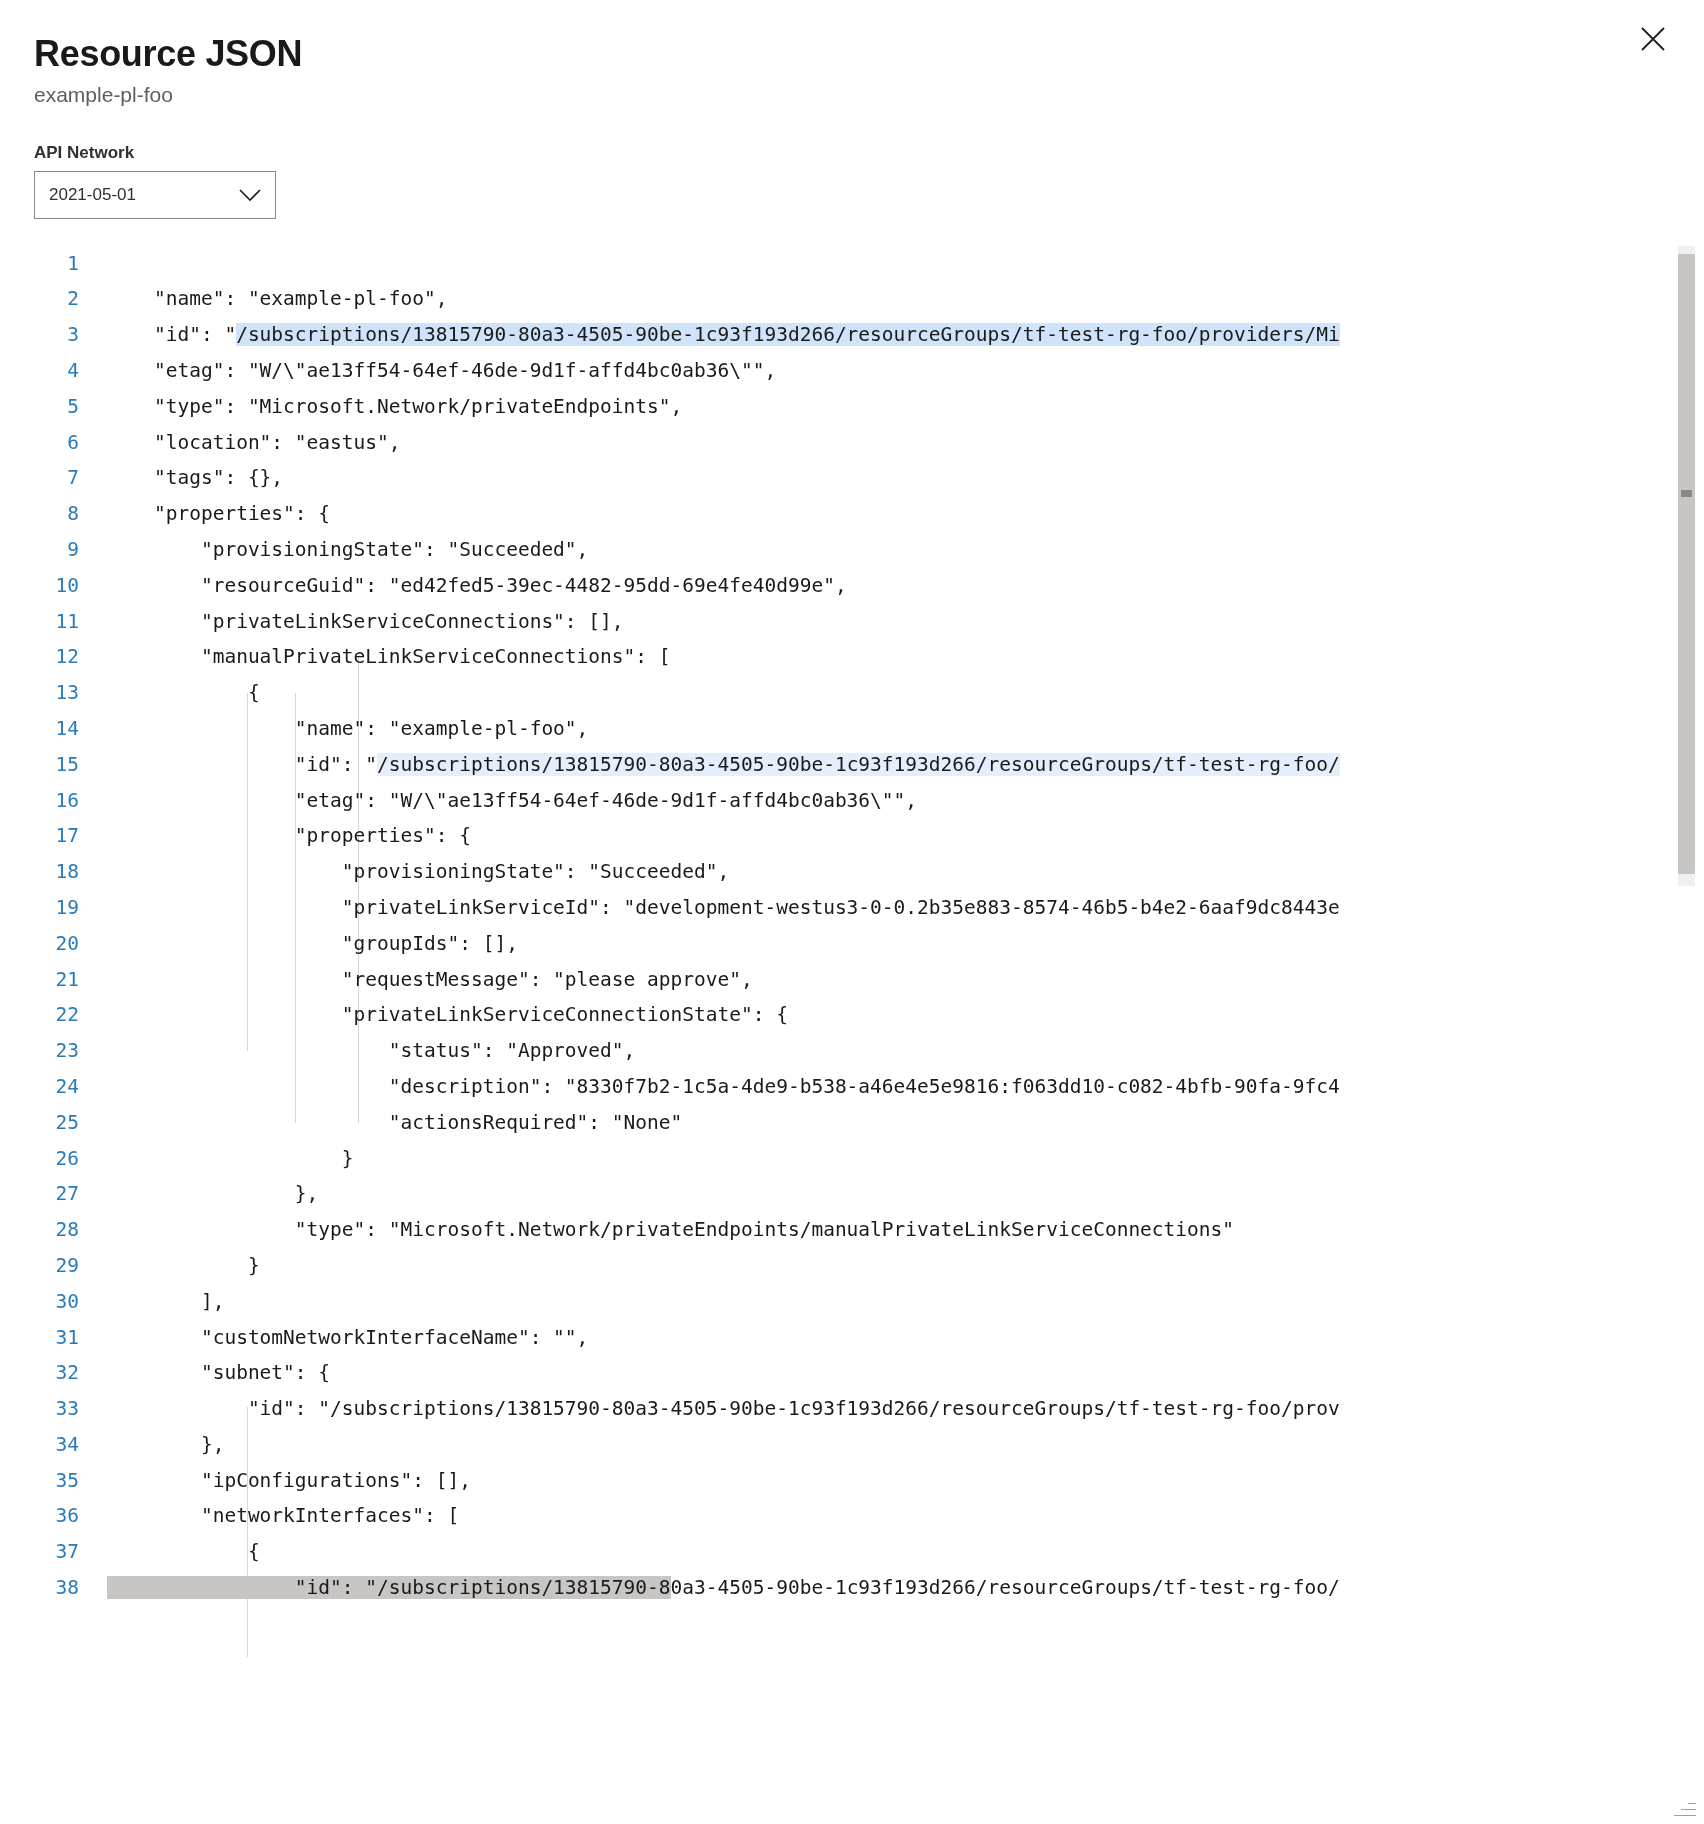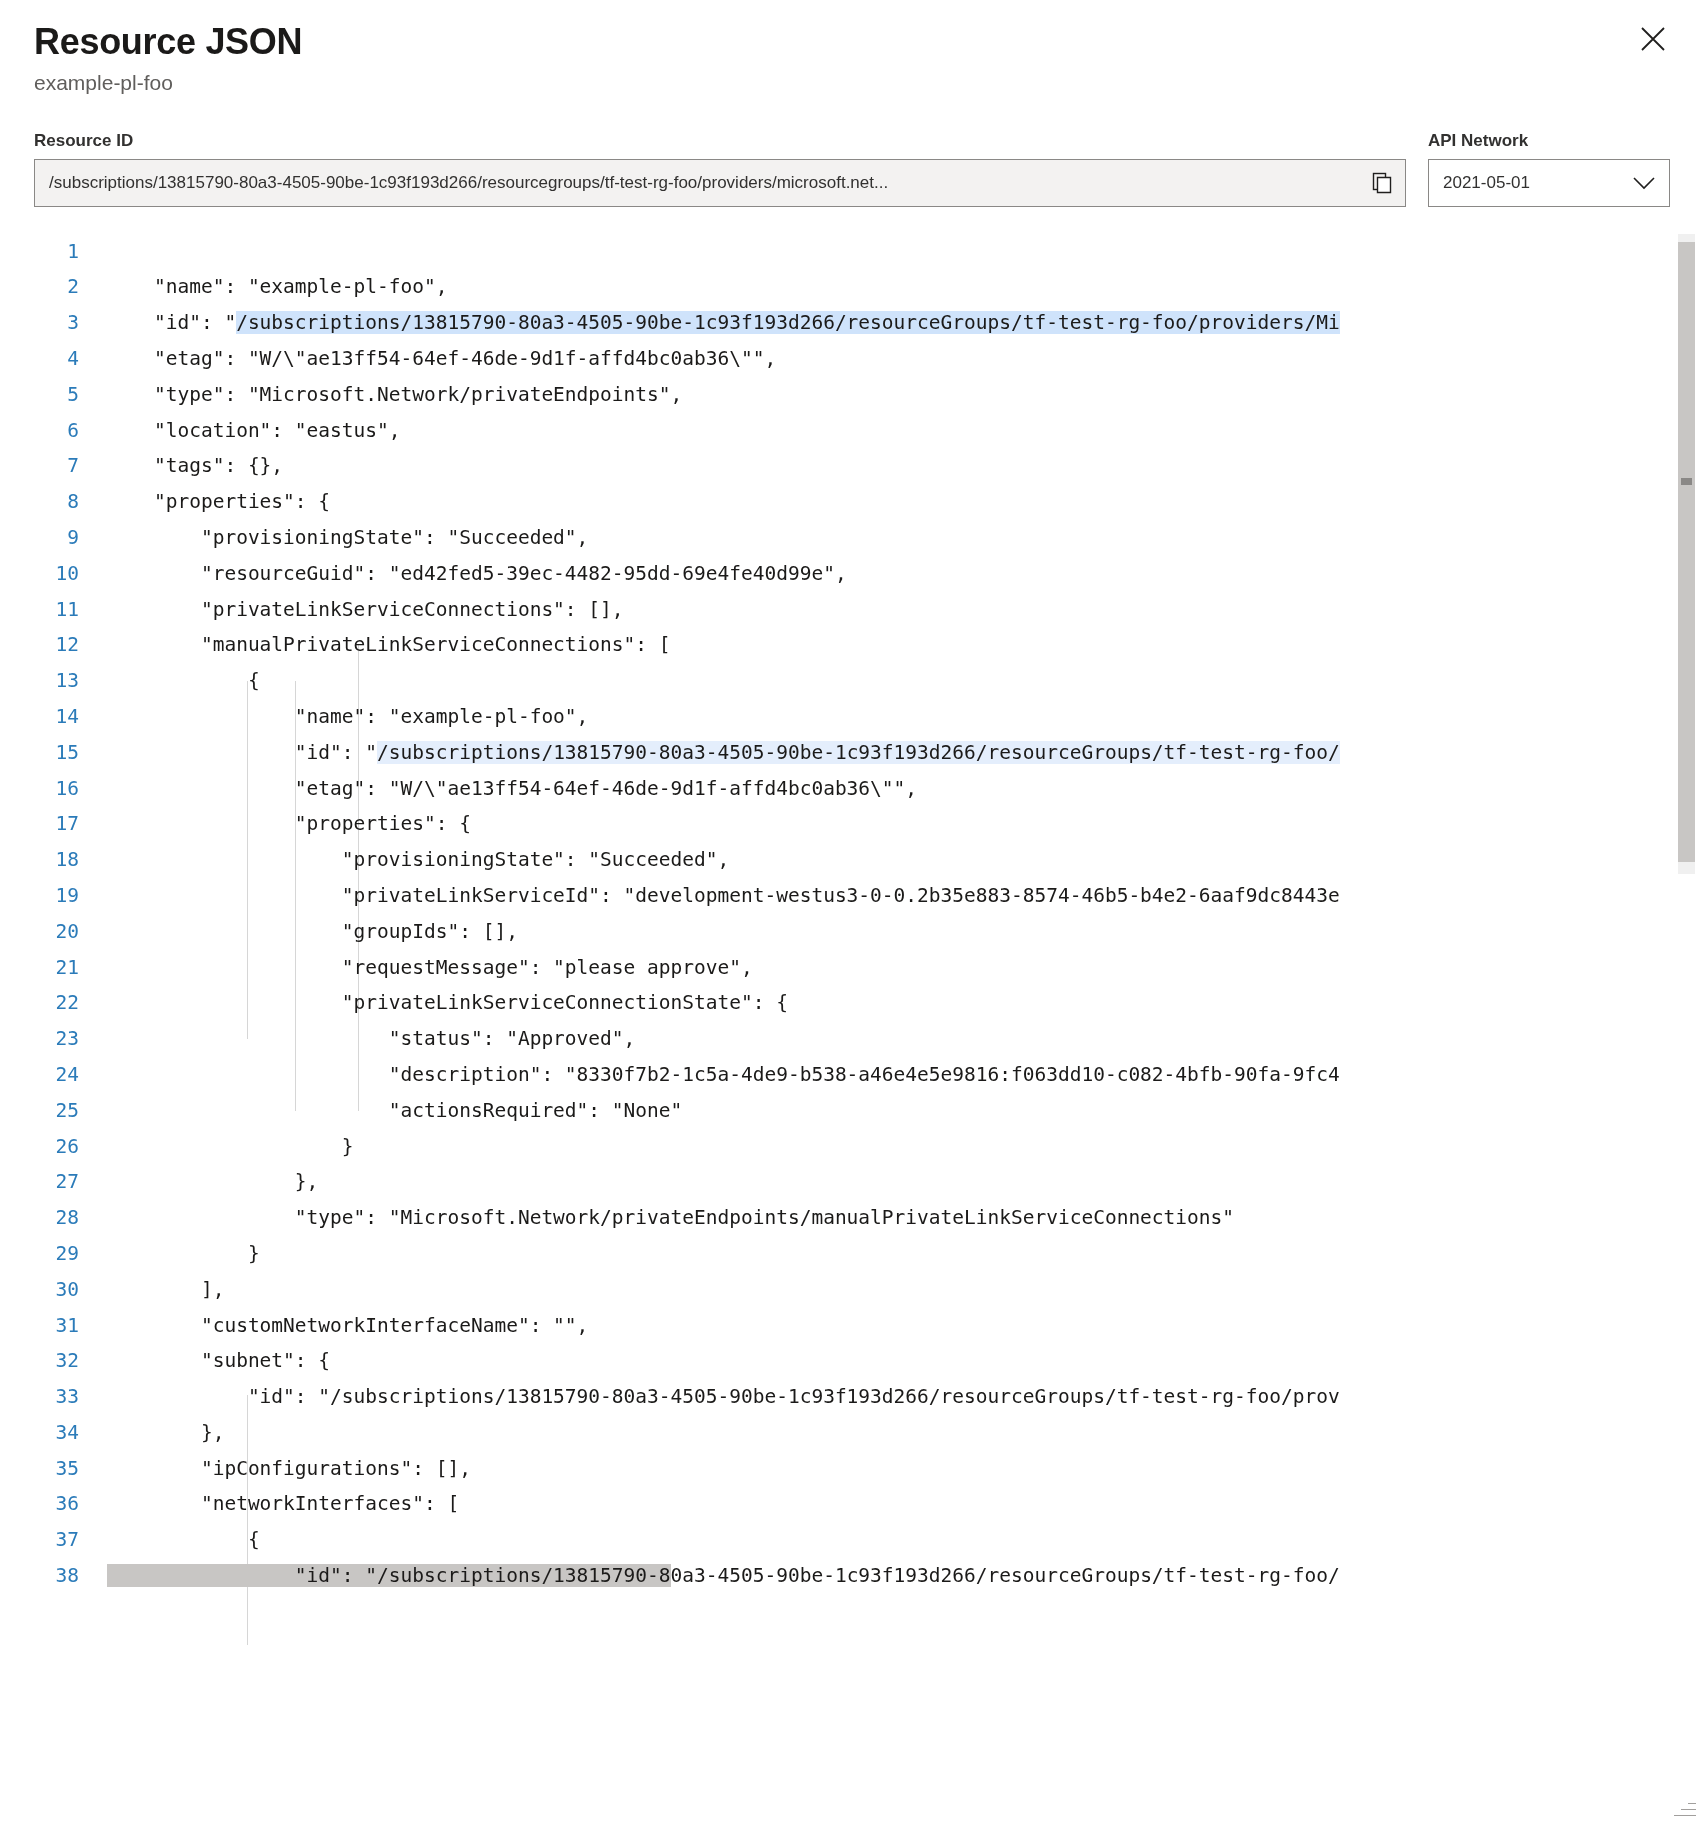--- a/index.html
+++ b/index.html
@@ -13,21 +13,21 @@
     color: #201f1e;
     overflow: hidden;
   }
   .panel {
     position: relative;
     width: 1704px;
     height: 1824px;
     padding: 0;
   }
   .header {
-    padding: 22px 34px 0 34px;
+    padding: 34px 34px 0 34px;
     position: relative;
   }
   .title {
     font-size: 36px;
     font-weight: 700;
     letter-spacing: -0.3px;
     margin: 0;
     line-height: 1.1;
     color: #1b1a19;
   }
@@ -239,32 +239,20 @@
     <h1 class="title">Resource JSON</h1>
     <div class="subtitle">example-pl-foo</div>
     <button class="close-btn" aria-label="Close">
       <svg width="26" height="26" viewBox="0 0 26 26" aria-hidden="true">
         <path d="M2 2 L24 24 M24 2 L2 24" stroke="#201f1e" stroke-width="1.8" fill="none"></path>
       </svg>
     </button>
   </div>
 
   <div class="fields">
-    <div class="field-resource-id">
-      <label class="field-label">Resource ID</label>
-      <div class="input-wrap">
-        <input type="text" readonly="" value="/subscriptions/13815790-80a3-4505-90be-1c93f193d266/resourcegroups/tf-test-rg-foo/providers/microsoft.net..." style="">
-        <button class="copy-btn" aria-label="Copy">
-          <svg width="24" height="24" viewBox="0 0 24 24" aria-hidden="true">
-            <rect x="3.5" y="2.5" width="12" height="16" fill="none" stroke="#201f1e" stroke-width="1.4"></rect>
-            <path d="M7.5 6.5 H20.5 V21.5 H7.5 Z" fill="#ffffff" stroke="#201f1e" stroke-width="1.4"></path>
-          </svg>
-        </button>
-      </div>
-    </div>
     <div class="field-api">
       <label class="field-label">API Network</label>
       <div class="select-wrap">
         <span class="select-value">2021-05-01</span>
         <span class="chev">
           <svg width="22" height="14" viewBox="0 0 22 14" aria-hidden="true">
             <path d="M1 2 L11 12 L21 2" fill="none" stroke="#201f1e" stroke-width="1.6"></path>
           </svg>
         </span>
       </div>

